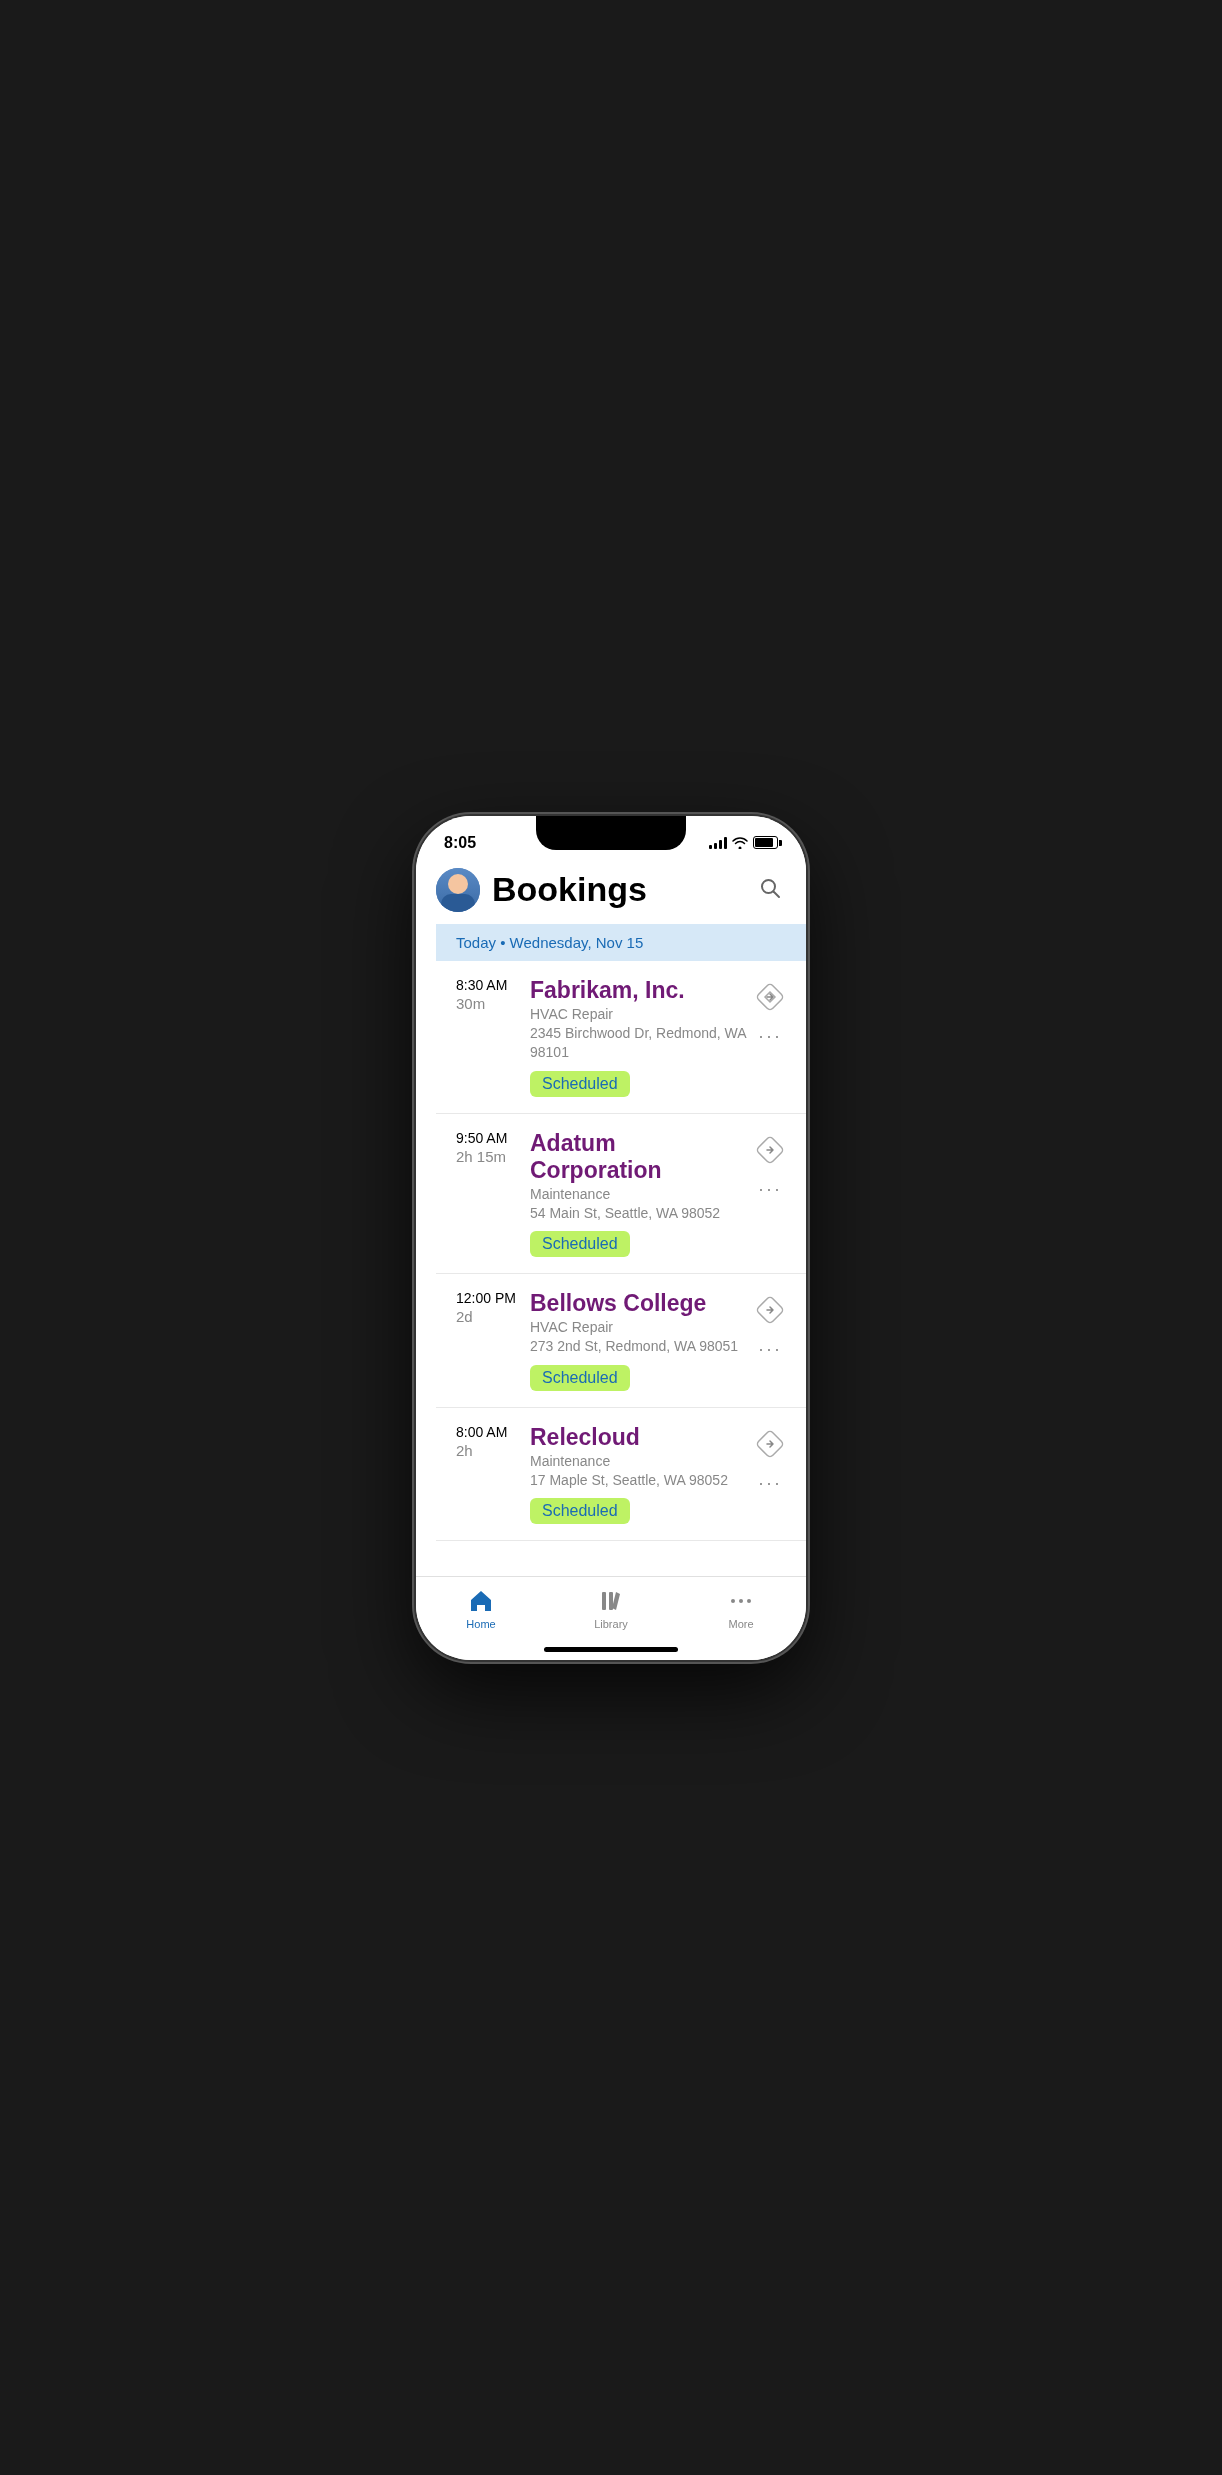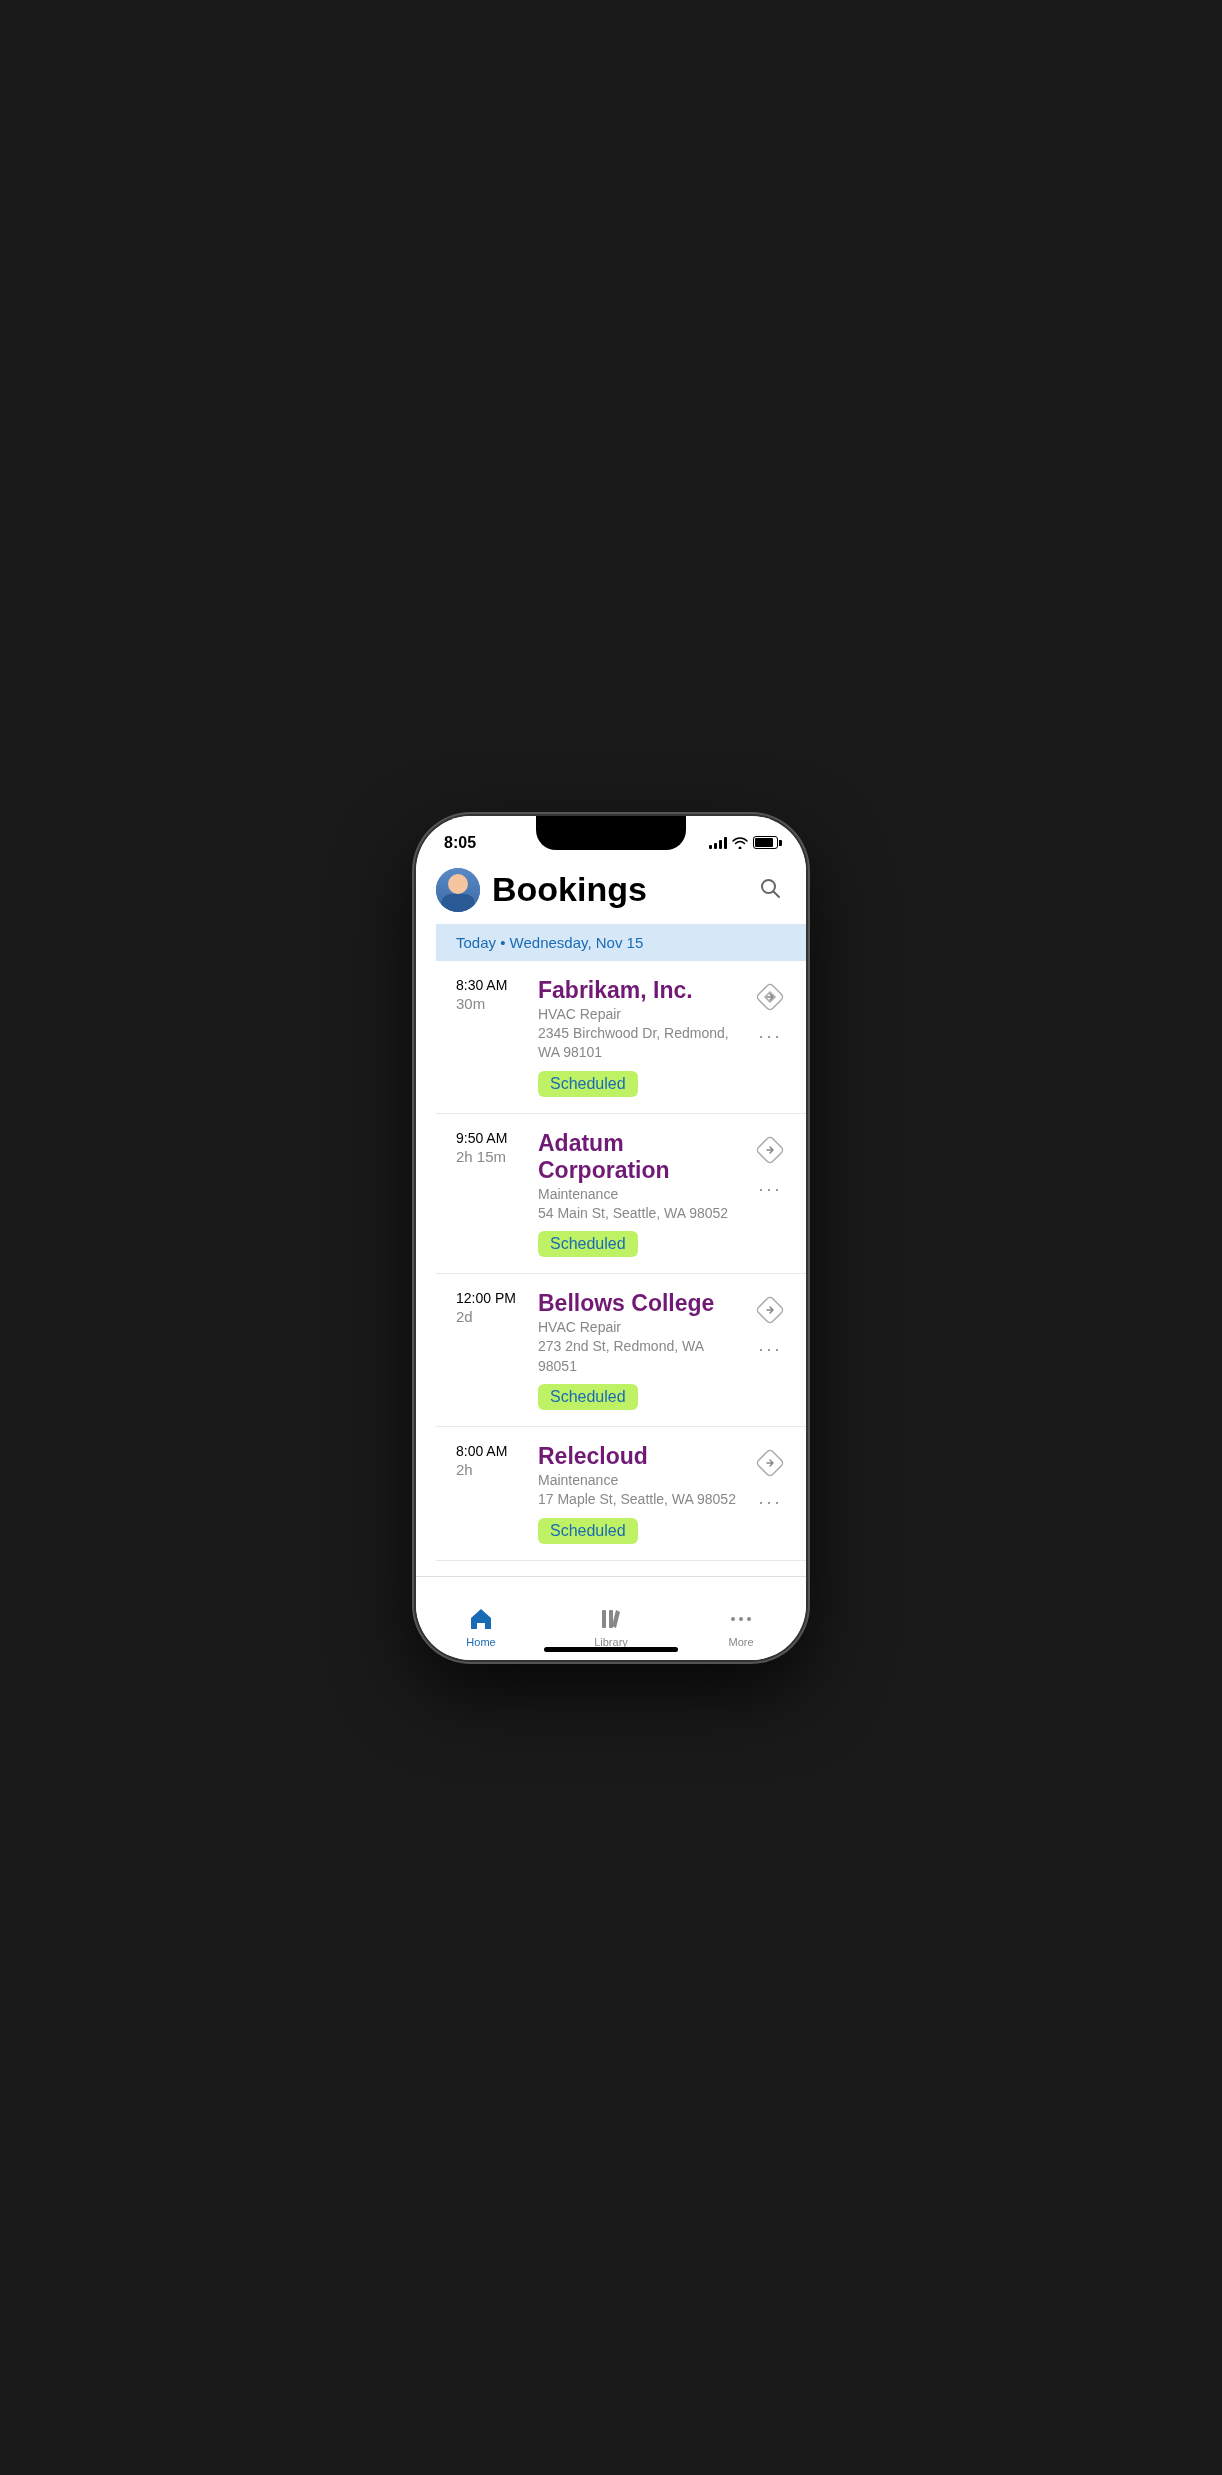--- a/index.html
+++ b/index.html
@@ -215,21 +215,21 @@
     .section-header.tomorrow {
       background: #e8e8e8;
       color: #555;
     }
 
     
     .booking-item {
       display: flex;
       padding: 16px 20px;
       border-bottom: 1px solid #e8e8e8;
-      gap: 12px;
+      gap: 4px;
       align-items: flex-start;
     }
 
     .booking-time {
       min-width: 70px;
       flex-shrink: 0;
     }
 
     .time-main {
       font-size: 14px;
@@ -304,21 +304,21 @@
     }
 
     
     .tab-bar {
       height: 84px;
       background: #fff;
       border-top: 1px solid #e0e0e0;
       display: flex;
       align-items: flex-start;
       justify-content: space-around;
-      padding-top: 28px;
+      padding-top: 10px;
       padding-bottom: 20px;
       flex-shrink: 0;
     }
 
     .tab-item {
       display: flex;
       flex-direction: column;
       align-items: center;
       gap: 3px;
       cursor: pointer;

